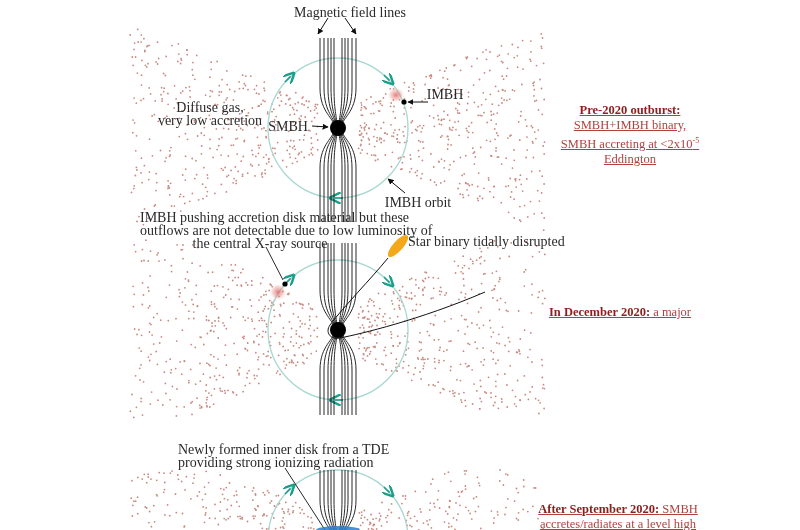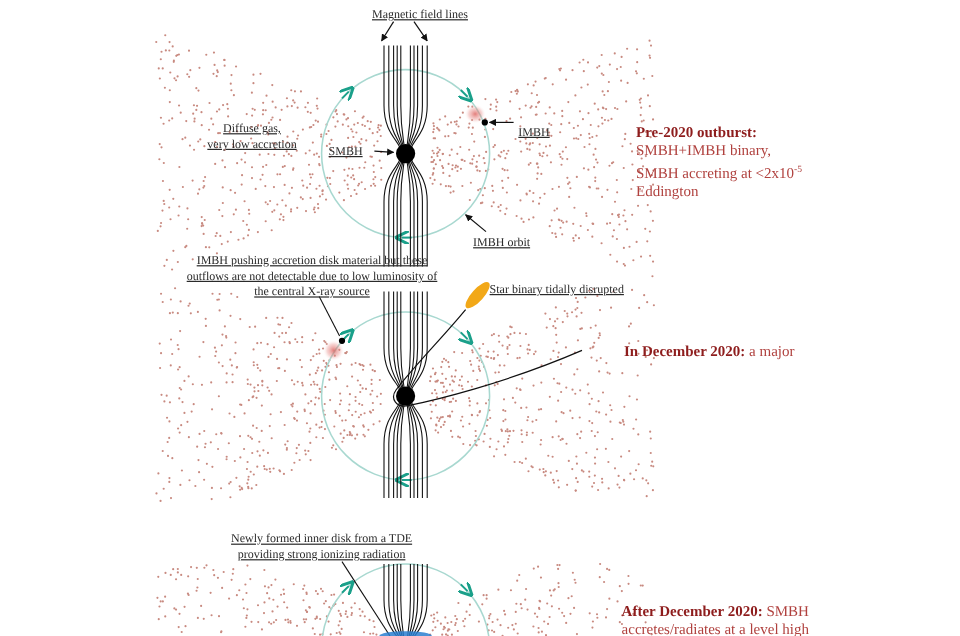--- a/index.html
+++ b/index.html
@@ -1,19 +1,19 @@
 <!DOCTYPE html>
 <html><head>
   <meta charset="utf-8">
   <style>
     html, body { margin: 0; padding: 0; background: #ffffff; }
     body { width: 800px; height: 530px; overflow: hidden; position: relative; font-family: "Liberation Serif", "DejaVu Serif", serif; }
     #stage { position: absolute; left: 0; top: 0; width: 800px; height: 530px; }
-    .lbl { position: absolute; font-size: 10px; color: #2a2a2a; line-height: 13px; white-space: nowrap; text-align: center; text-decoration: underline; }
-    .cap { position: absolute; width: 200px; text-align: left; color: #b0413e; font-size: 12.5px; line-height: 15px; }
+    .lbl { position: absolute; font-size: 14px; color: #2a2a2a; line-height: 13px; white-space: nowrap; text-align: center; }
+    .cap { position: absolute; width: 200px; text-align: center; color: #b0413e; font-size: 12.5px; line-height: 15px; text-decoration: underline; }
     .cap b { color: #8e1d1d; font-weight: bold; }
   </style>
 </head>
 <body>
 
 <svg id="stage" width="800" height="530" viewBox="0 0 800 530" xmlns="http://www.w3.org/2000/svg">
   <defs>
     <radialGradient id="glow" cx="50%" cy="50%" r="50%">
       <stop offset="0%" stop-color="#d9534f" stop-opacity="0.75"></stop>
       <stop offset="60%" stop-color="#e88a86" stop-opacity="0.35"></stop>
@@ -2016,43 +2016,43 @@
       <ellipse cx="338" cy="530" rx="22" ry="4" fill="#2a7fd0" opacity="0.85"></ellipse>
     </g>
 </svg>
 
 <div class="lbl" style="left:290px;top:6px;width:120px;">Magnetic field lines</div>
 <div class="lbl" style="left:150px;top:101px;width:120px;">
   <span>Diffuse gas,</span><br>
   <span>very low accretion</span>
 </div>
 <div class="lbl" style="left:268px;top:120px;width:40px;">SMBH</div>
-<div class="lbl" style="left:425px;top:104px;width:40px;">IMBH</div>
+<div class="lbl" style="left:425px;top:88px;width:40px;">IMBH</div>
 <div class="lbl" style="left:378px;top:196px;width:80px;">IMBH orbit</div>
 
 <div class="cap" style="left:530px;top:103px;">
   <b>Pre-2020 outburst:</b><br>
   <span>SMBH+IMBH binary,</span><br>
   <span>SMBH accreting at &lt;2x10</span><sup style="font-size:8px;">-5</sup><br>
   <span>Eddington</span>
 </div>
 
 <div class="lbl" style="left:140px;top:211px;width:240px;">
   <span>IMBH pushing accretion disk material but these</span><br>
   <span>outflows are not detectable due to low luminosity of</span><br>
   <span>the central X-ray source</span>
 </div>
 <div class="lbl" style="left:408px;top:235px;width:130px;text-align:left;">Star binary tidally disrupted</div>
 
-<div class="cap" style="left:520px;top:286px;">
+<div class="cap" style="left:520px;top:305px;">
   <b>In December 2020:</b><span> a major</span><br>
   <br>
 </div>
 
 <div class="lbl" style="left:178px;top:443px;width:180px;">
   <span>Newly formed inner disk from a TDE</span><br>
   <span>providing strong ionizing radiation</span>
 </div>
 
 <div class="cap" style="left:518px;top:502px;">
-  <b>After December 2020:</b><span> SMBH</span><br>
+  <b>After September 2020:</b><span> SMBH</span><br>
   <span>accretes/radiates at a level high</span>
 </div>
 
 </body></html>

